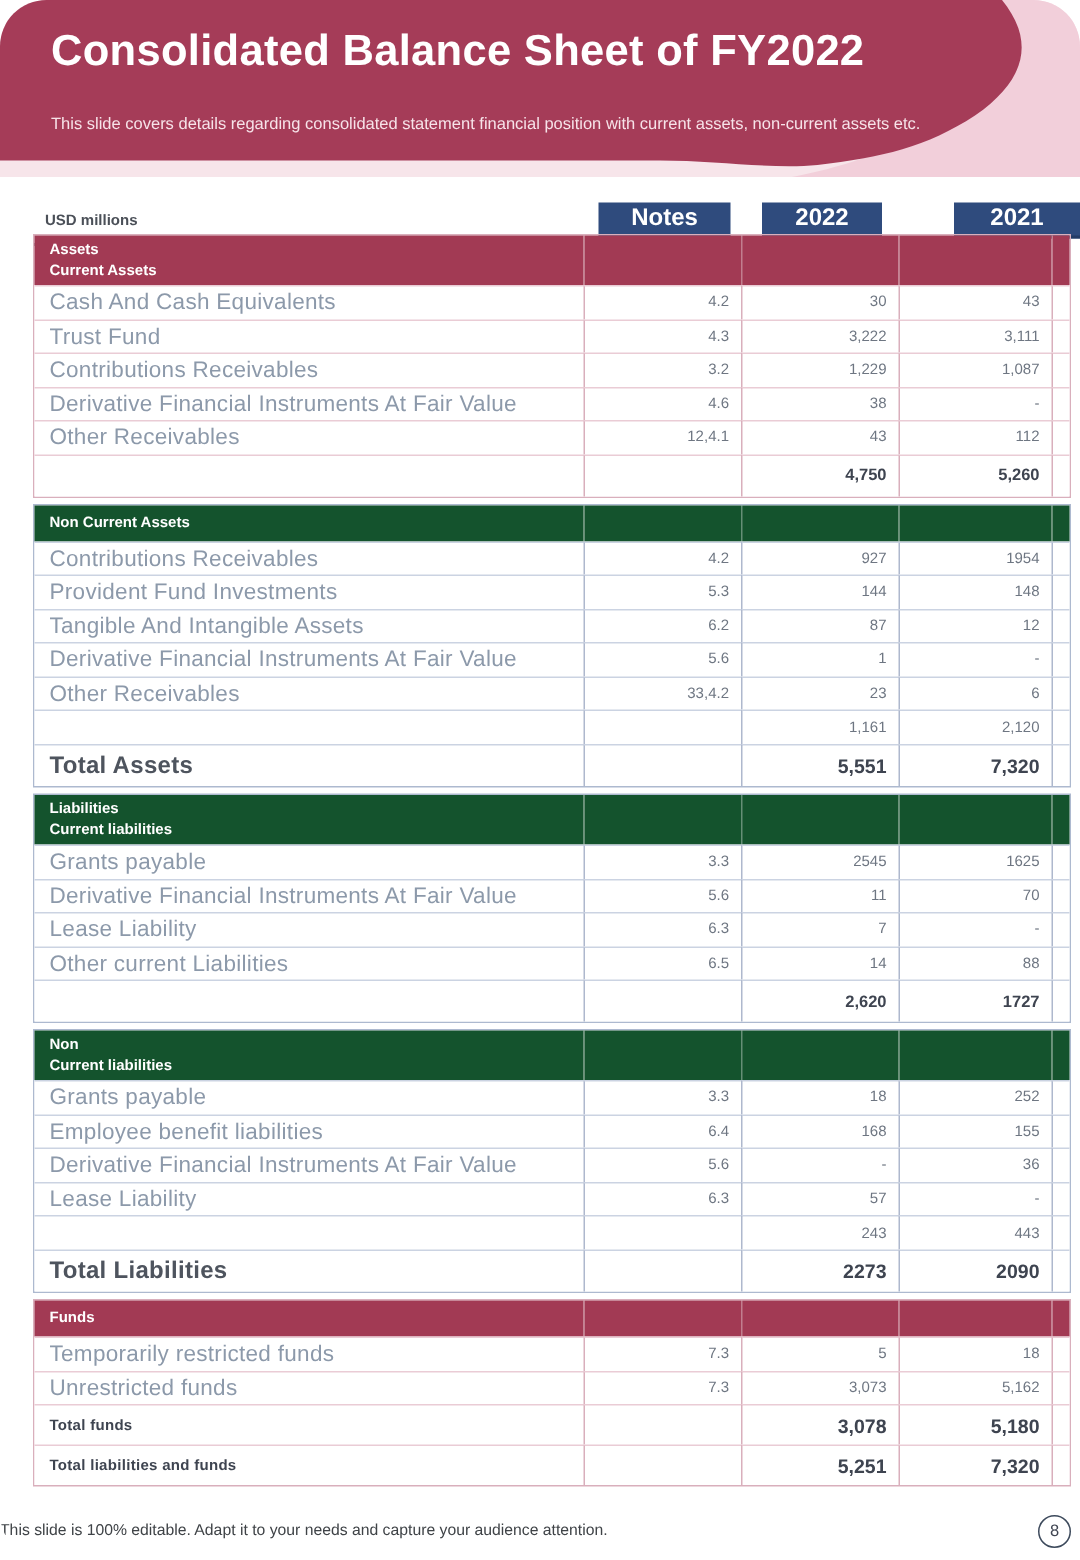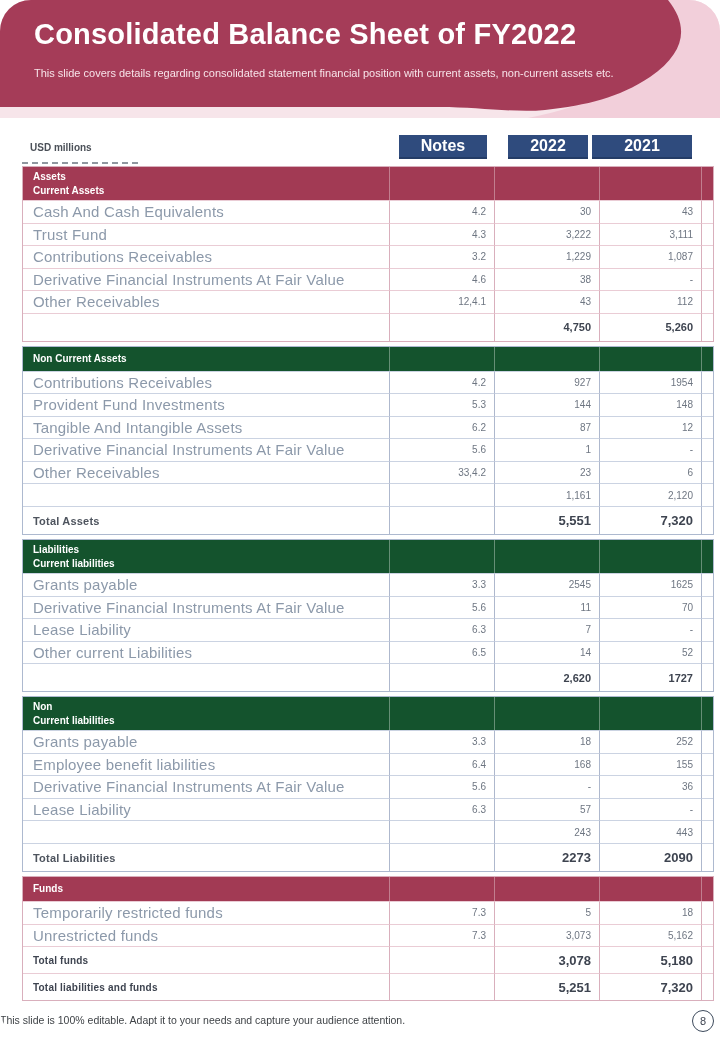--- a/index.html
+++ b/index.html
@@ -4,35 +4,35 @@
 <style>
   html,body{margin:0;padding:0;}
   body{font-family:"Liberation Sans",sans-serif;}
   .slide{position:relative;width:720px;height:1040px;background:#ffffff;overflow:hidden;border-radius:31px;}
 
   
   .header{position:absolute;top:0;left:0;width:720px;height:118px;}
   .header svg{position:absolute;top:0;left:0;}
   .title{position:absolute;top:18px;left:34px;width:620px;color:#ffffff;
          font-size:29px;font-weight:bold;letter-spacing:0.2px;}
-  .subtitle{position:absolute;top:66px;left:34px;width:584px;color:#f7e3e9;
+  .subtitle{position:absolute;top:76px;left:34px;width:584px;color:#f7e3e9;
             font-size:11px;line-height:1.45;}
 
   
   .unit-label{position:absolute;top:142px;left:30px;font-size:10px;font-weight:bold;color:#4b5058;}
   .unit-dashes{position:absolute;top:162px;left:22px;width:116px;border-top:2px dashed #8f979f;}
   .chip{position:absolute;top:135px;height:24px;background:#2f4b7d;color:#ffffff;
         font-size:16px;font-weight:bold;display:flex;align-items:center;justify-content:center;
         border-bottom:2px solid #243c66;box-sizing:border-box;}
   .chip-notes{left:399px;width:88px;}
   .chip-2022{left:508px;width:80px;}
-  .chip-2021{left:592px;width:100px;}
-
-  
-  .table{position:absolute;top:166px;left:22px;width:692px;}
+  .chip-2021{left:636px;width:84px;}
+
+  
+  .table{position:absolute;top:156px;left:22px;width:692px;}
   .section{margin-bottom:4px;border:1px solid;box-sizing:border-box;}
   .section.crimson{border-color:#d9afbc;}
   .section.navy{border-color:#adb9cf;}
 
   .trow{display:grid;grid-template-columns:366px 105px 105px 102px 12px;box-sizing:border-box;}
   .cell{box-sizing:border-box;display:flex;align-items:center;min-width:0;}
   .cell.num{justify-content:flex-end;padding-right:8px;}
   .cell.lbl{padding-left:10px;}
 
   
@@ -55,21 +55,21 @@
 
   .row .lbl{color:#8c99aa;font-size:15px;letter-spacing:0.2px;}
   .row .num{color:#6e7682;font-size:10px;}
 
   .row.subtotal{height:28px;}
   .row.subtotal .num{color:#3e4450;font-size:11px;font-weight:bold;}
   .row.plain{height:23px;}
   .row.total{height:28px;}
   .row.total .cell{border-top-color:#98a0ac;}
   .row.total .num{color:#3e4450;font-size:13px;font-weight:bold;}
-  .row.total .lbl{color:#4e545e;font-size:11px;font-weight:bold;}
+  .row.total .lbl{color:#4e545e;font-size:16px;font-weight:bold;}
   .row.total.small .lbl{font-size:10px;color:#3e4450;}
   .row.total.small{height:27px;}
 
   
   .footer-text{position:absolute;top:1014px;left:0;width:680px;text-align:left;
                color:#3f4347;font-size:10.5px;}
   .page-badge{position:absolute;top:1010px;left:692px;width:22px;height:22px;border-radius:50%;
               border:1.5px solid #3d4a5c;color:#3f4552;font-size:11px;
               display:flex;align-items:center;justify-content:center;box-sizing:border-box;}
 </style>
@@ -244,21 +244,21 @@
           <div class="cell lbl">Lease Liability</div>
           <div class="cell num">6.3</div>
           <div class="cell num">7</div>
           <div class="cell num">-</div>
           <div class="cell"></div>
         </div>
         <div class="trow row data">
           <div class="cell lbl">Other current Liabilities</div>
           <div class="cell num">6.5</div>
           <div class="cell num">14</div>
-          <div class="cell num">52</div>
+          <div class="cell num">88</div>
           <div class="cell"></div>
         </div>
         <div class="trow row subtotal">
           <div class="cell lbl"></div>
           <div class="cell num"></div>
           <div class="cell num">2,620</div>
           <div class="cell num">1727</div>
           <div class="cell"></div>
         </div>
       </div>

